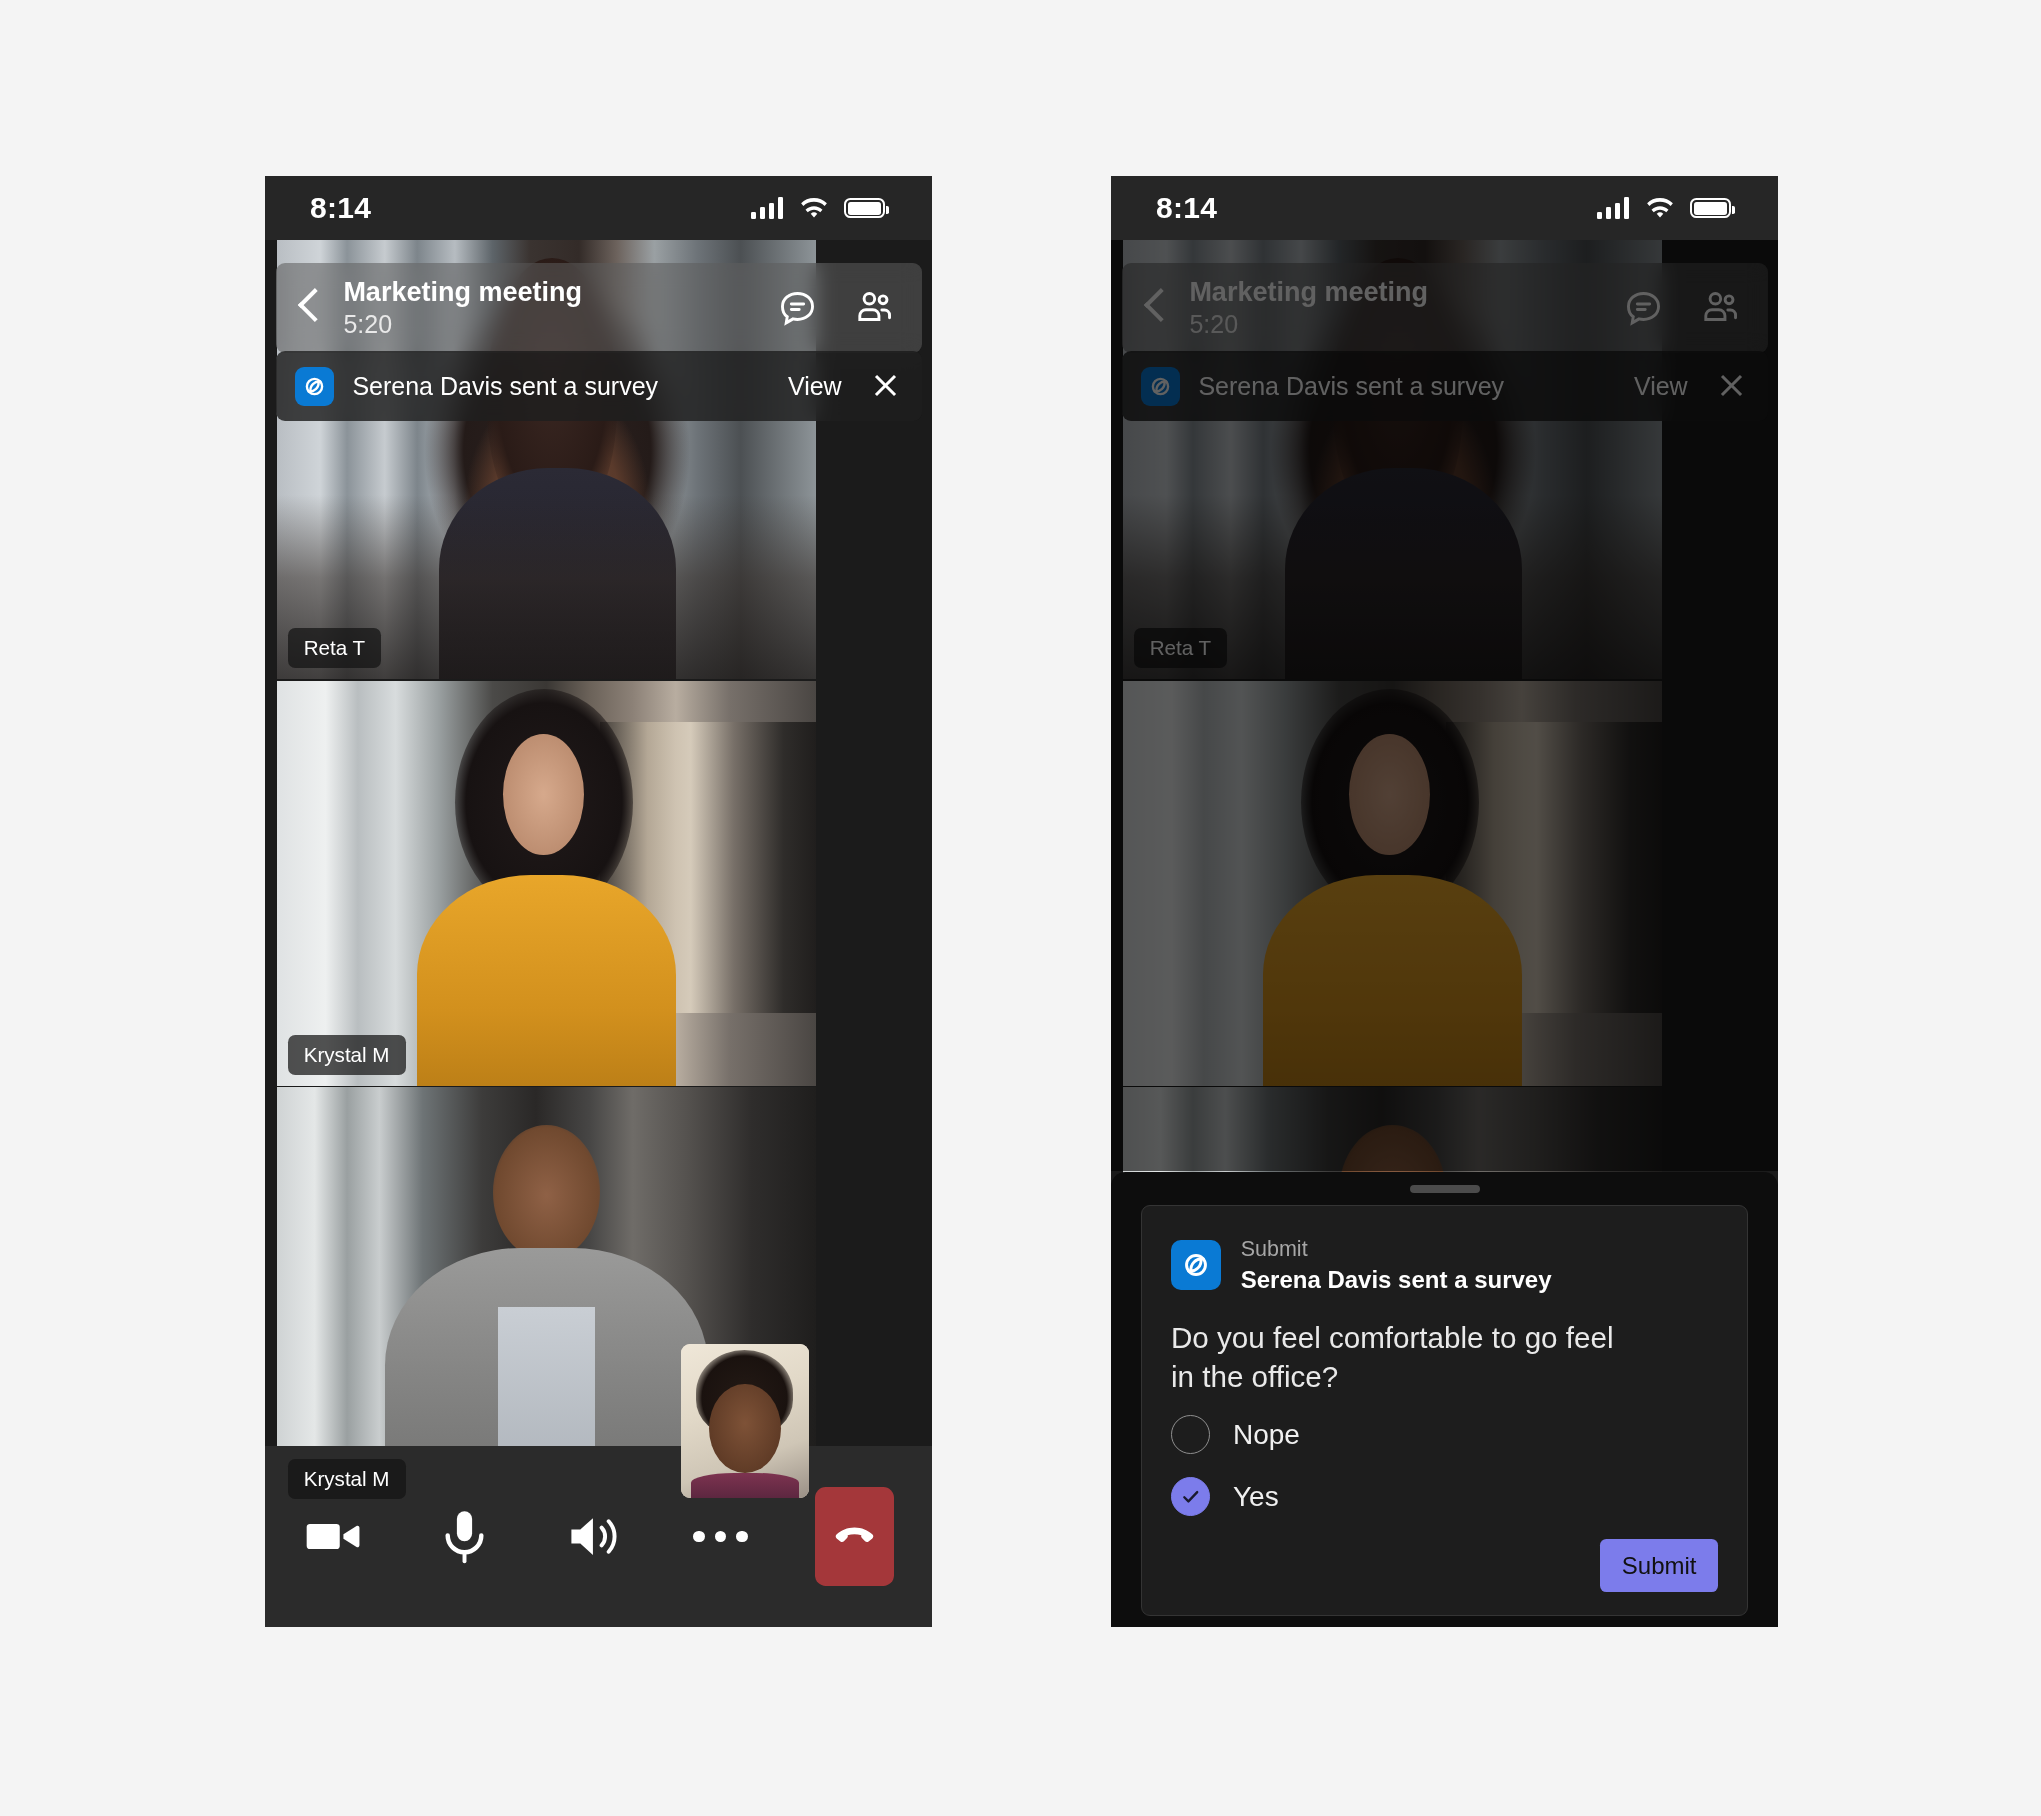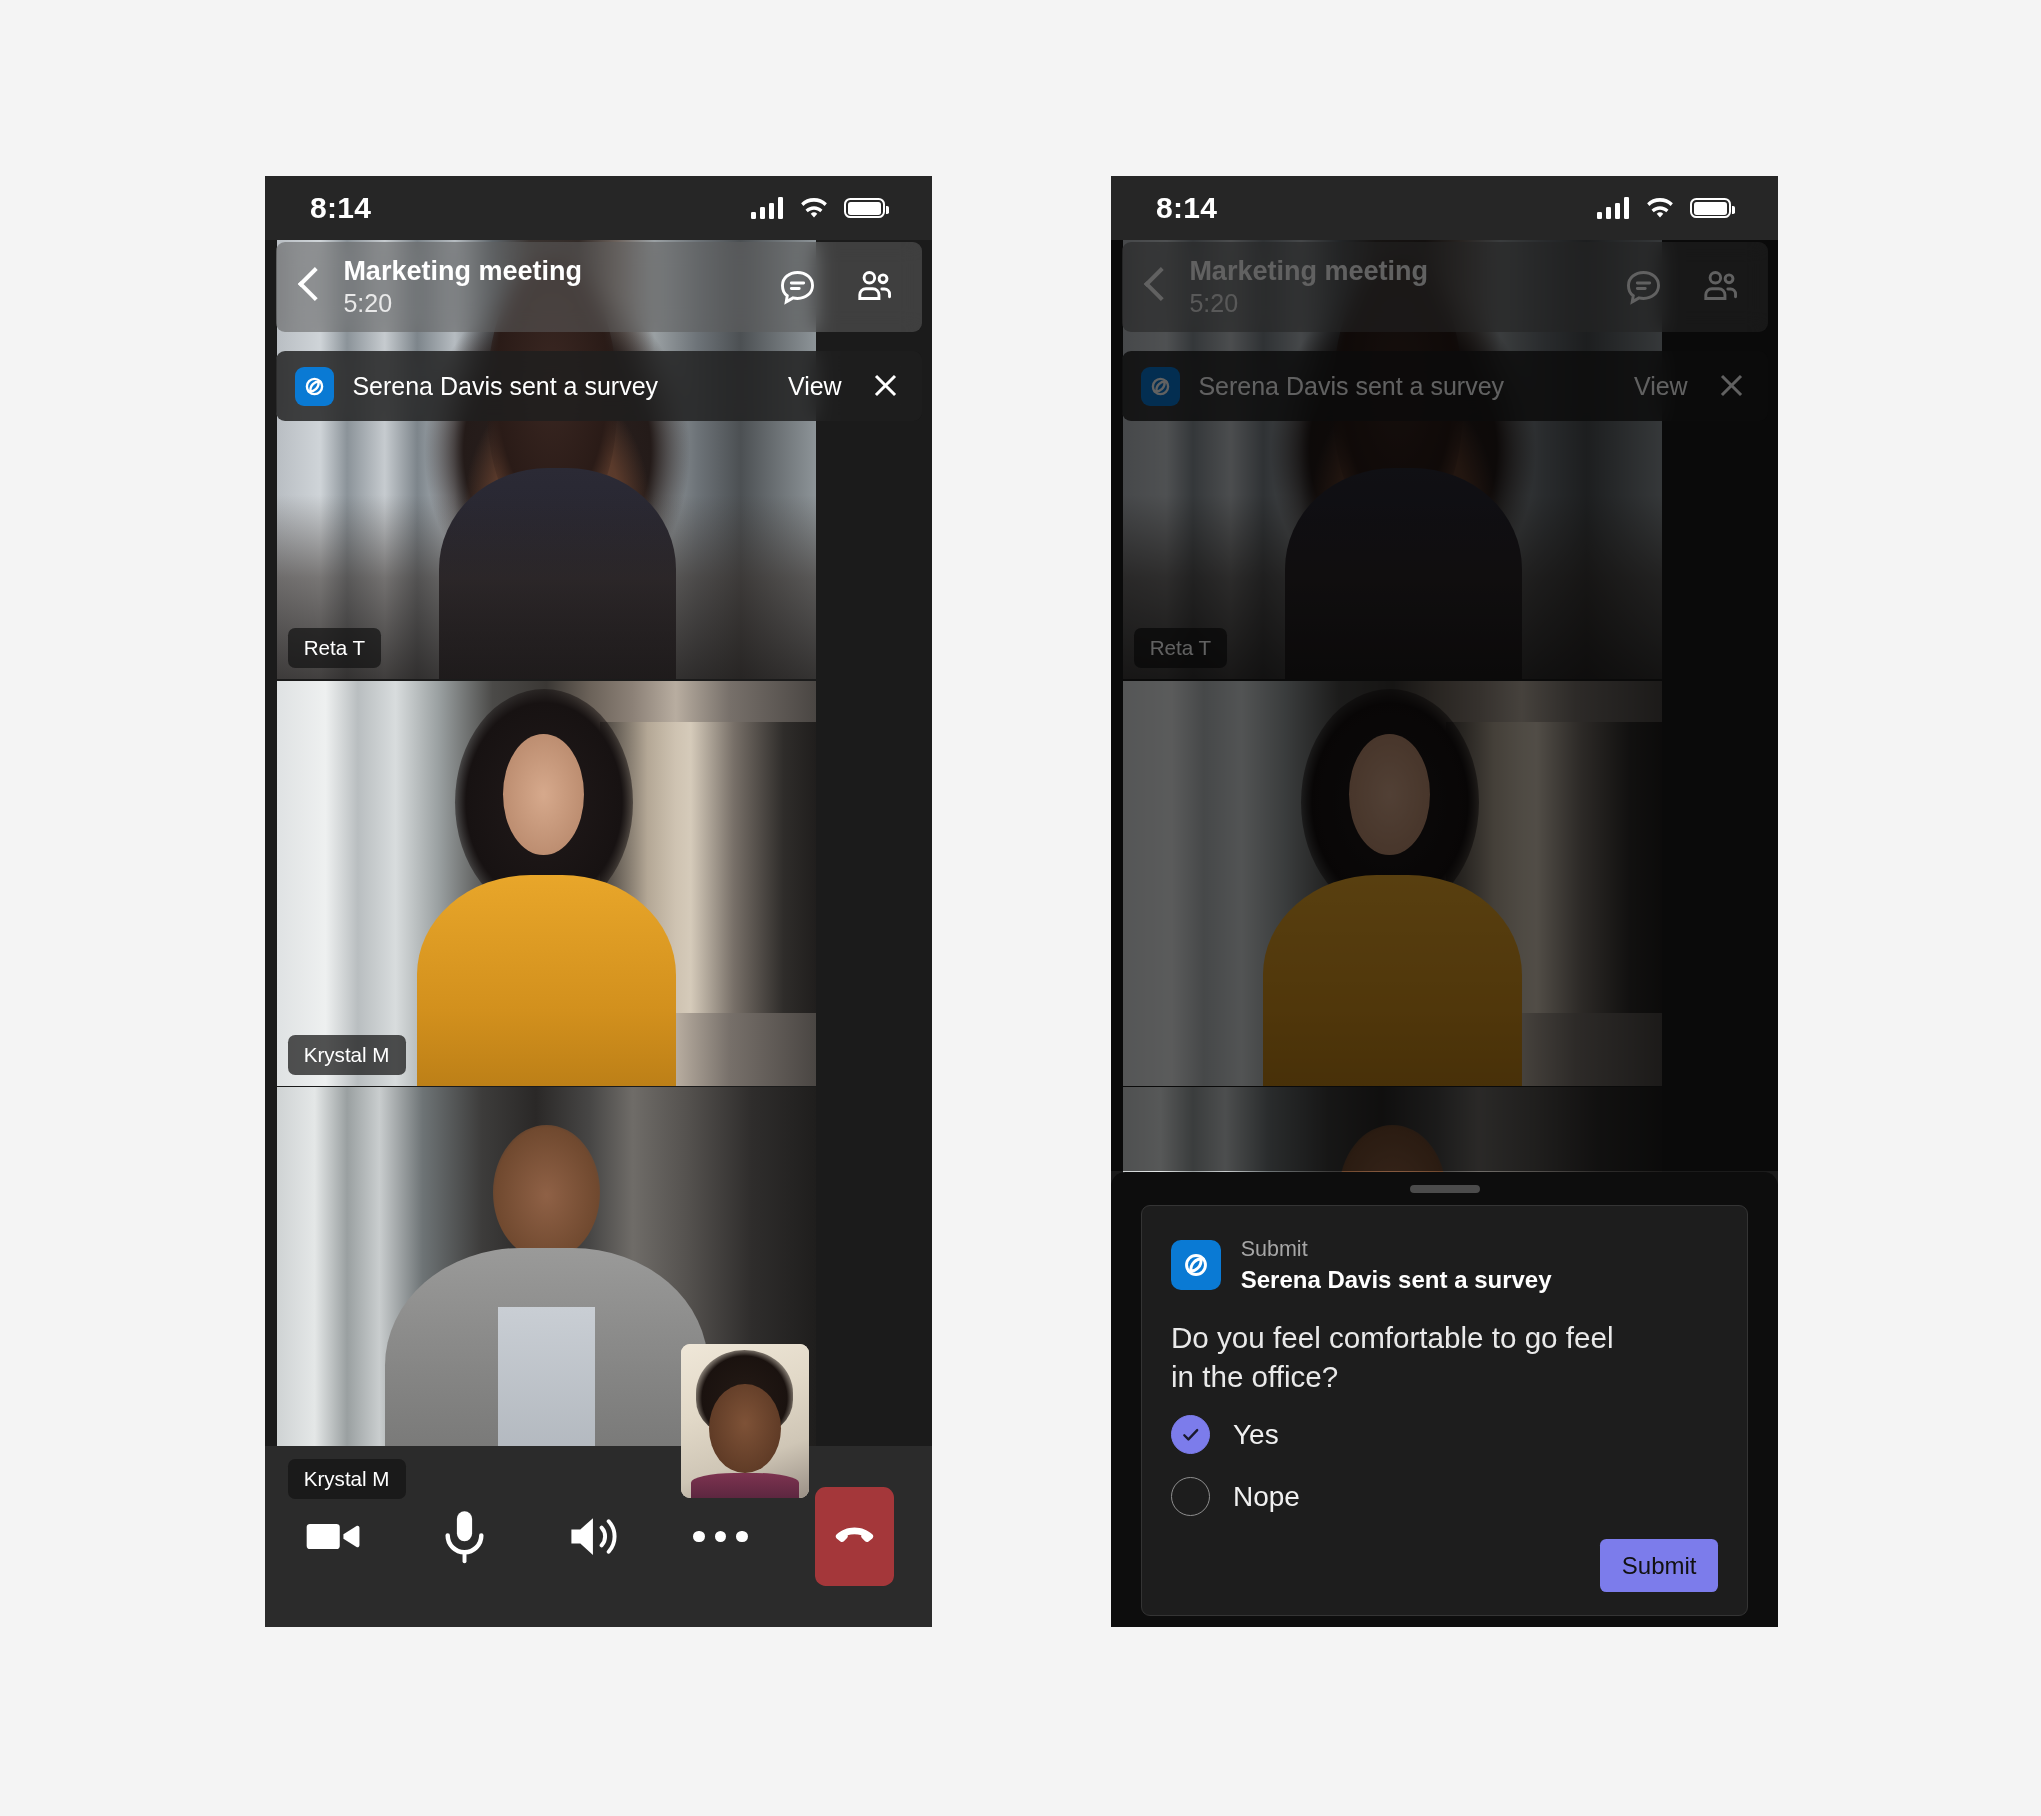--- a/index.html
+++ b/index.html
@@ -167,21 +167,21 @@
   .namebadge {
     position: absolute; left: 10.7px; bottom: 10.7px;
     background: rgba(20,20,20,.72);
     color: #fff; font-size: 20.6px;
     padding: 8px 16px; border-radius: 7.2px;
     z-index: 15; white-space: nowrap;
   }
 
   
   .meet-header {
-    position: absolute; left: 10.7px; top: 2px; width: 646px; height: 90px;
+    position: absolute; left: 10.7px; top: 23px; width: 646px; height: 90px;
     background: rgba(92,92,92,.55);
     backdrop-filter: blur(10.7px);
     border-radius: 9px;
     display: flex; align-items: center;
     padding: 0 27px 0 19.7px;
     z-index: 30;
   }
   .back-chevron { width: 30px; height: 45px; position: relative; flex: 0 0 auto; }
   .back-chevron::before {
     content:""; position:absolute; left: 7.2px; top: 7.2px;
@@ -527,33 +527,33 @@
           </span>
           <div>
             <div class="brand">Submit</div>
             <div class="subject">Serena Davis sent a survey</div>
           </div>
         </div>
 
         <div class="question">Do you feel comfortable to go feel in the office?</div>
 
         <div class="opt">
+          <span class="radio"></span>
+          <span class="opt-label">Nope</span>
+        </div>
+
+        <div class="opt">
           <span class="radio sel">
             <svg viewBox="0 0 24 24" fill="none" stroke="#1a1a2e" stroke-width="2.6" stroke-linecap="round" stroke-linejoin="round">
                 <path d="M4.8 12.6l4.6 4.6 9.8-10.4"></path>
               </svg>
           </span>
           <span class="opt-label">Yes</span>
         </div>
 
-        <div class="opt">
-          <span class="radio"></span>
-          <span class="opt-label">Nope</span>
-        </div>
-
         <div class="submit-row">
           <button class="submit-btn">Submit</button>
         </div>
       </div>
 
     </div>
   </div>
 
 </div>
 

